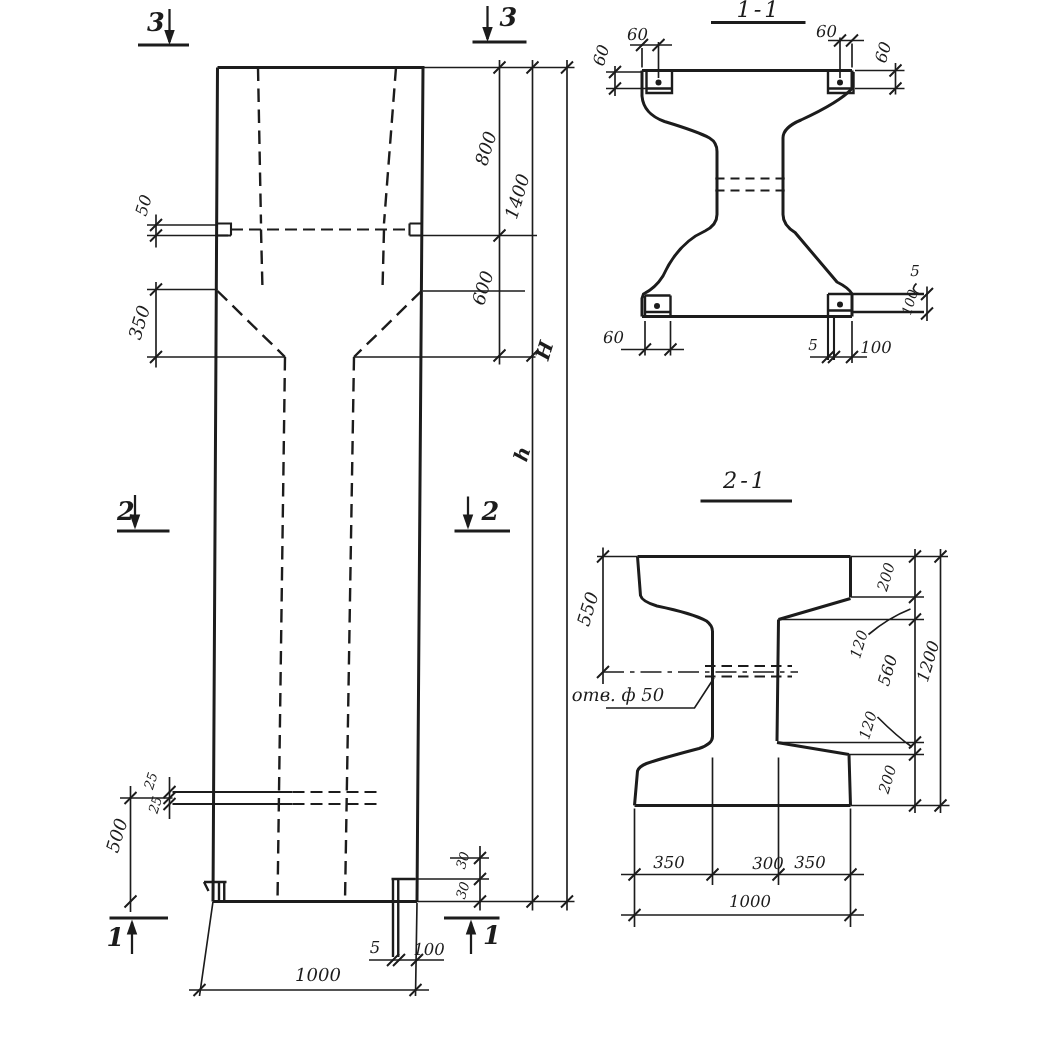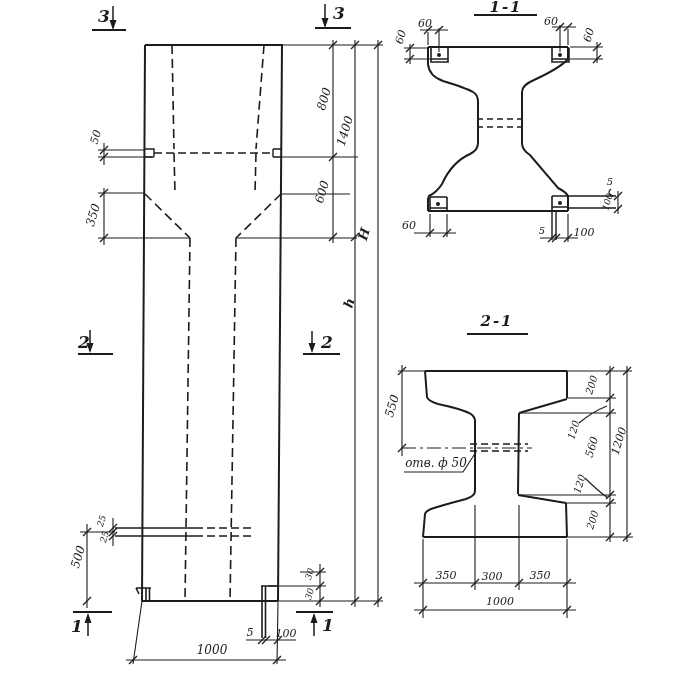--- a/index.html
+++ b/index.html
@@ -5,21 +5,21 @@
   html,body{margin:0;padding:0;background:#e8e8e8;}
   #stage{position:relative;width:700px;height:700px;background:#ffffff;overflow:hidden;
          font-family:"DejaVu Serif",serif;}
   #linework{position:absolute;left:0;top:0;}
   .lbl{position:absolute;color:#1c1c1c;font-style:italic;white-space:nowrap;
        transform:translate(-50%,-50%);line-height:1;}
   .rot{transform:translate(-50%,-50%) rotate(-73deg);}
   .s9{font-size:9px;}.s10{font-size:10px;}.s11{font-size:11px;}
   .s12{font-size:12px;}.s13{font-size:13px;font-weight:bold;}
   .mark{font-size:17px;font-weight:bold;}
-  .title{font-size:15px;font-weight:bold;letter-spacing:2px;}
+  .title{font-size:15px;font-weight:normal;letter-spacing:2px;}
 </style>
 </head>
 <body>
 
 <div id="stage">
 
 <svg id="linework" width="700" height="700" viewBox="0 0 700 700">
   <g stroke="#1c1c1c" fill="none">
 
     <g stroke-width="2">
@@ -194,25 +194,25 @@
 <div class="lbl s11" style="left:551px;top:21px">60</div>
 <div class="lbl rot s11" style="left:589px;top:35px">60</div>
 <div class="lbl s11" style="left:409px;top:225px">60</div>
 <div class="lbl s10" style="left:542px;top:231px">5</div>
 <div class="lbl s11" style="left:584px;top:232px">100</div>
 <div class="lbl s10" style="left:610px;top:182px">5</div>
 <div class="lbl rot s9" style="left:608px;top:202px">100</div>
 
 <div class="lbl title" style="left:497px;top:321px">2-1</div>
 <div class="lbl rot s12" style="left:392px;top:406px">550</div>
-<div class="lbl s12" style="left:436px;top:463px">отв. ф 50</div>
+<div class="lbl s12" style="left:412px;top:463px">отв. ф 50</div>
 <div class="lbl rot s10" style="left:592px;top:385px">200</div>
 <div class="lbl rot s10" style="left:574px;top:430px">120</div>
 <div class="lbl rot s11" style="left:592px;top:447px">560</div>
 <div class="lbl rot s10" style="left:580px;top:484px">120</div>
 <div class="lbl rot s10" style="left:593px;top:520px">200</div>
 <div class="lbl rot s11" style="left:619px;top:441px">1200</div>
 <div class="lbl s11" style="left:446px;top:575px">350</div>
-<div class="lbl s11" style="left:492px;top:576px">300</div>
+<div class="lbl s11" style="left:512px;top:576px">300</div>
 <div class="lbl s11" style="left:540px;top:575px">350</div>
 <div class="lbl s11" style="left:500px;top:601px">1000</div>
 
 </div>
 
 </body></html>

